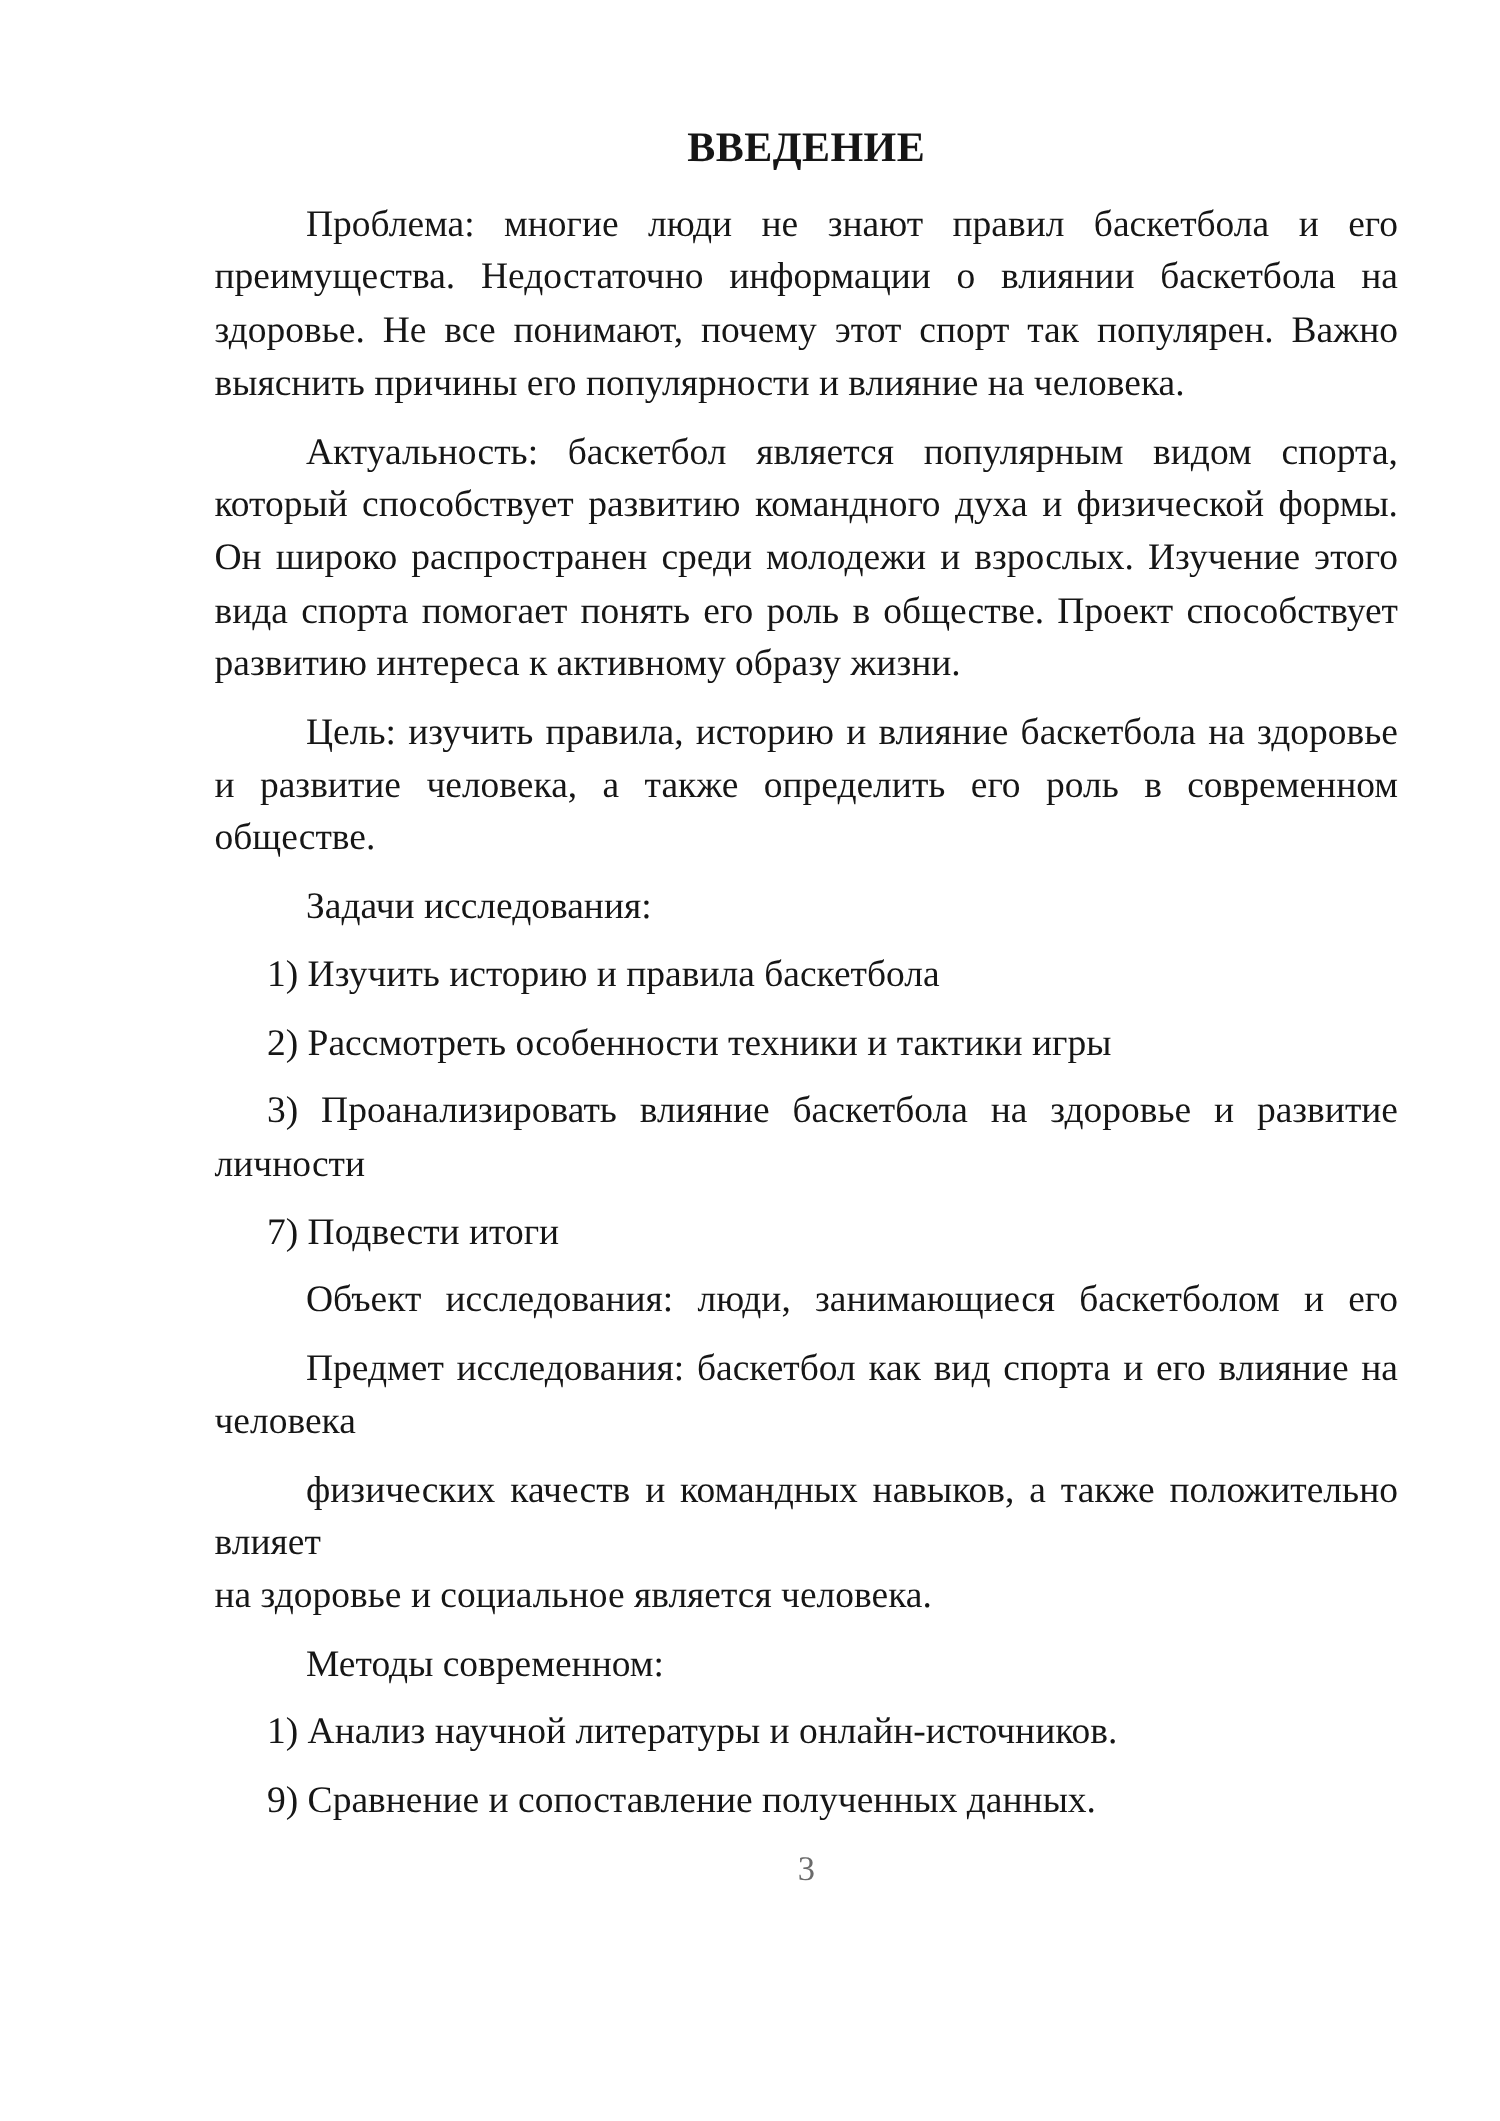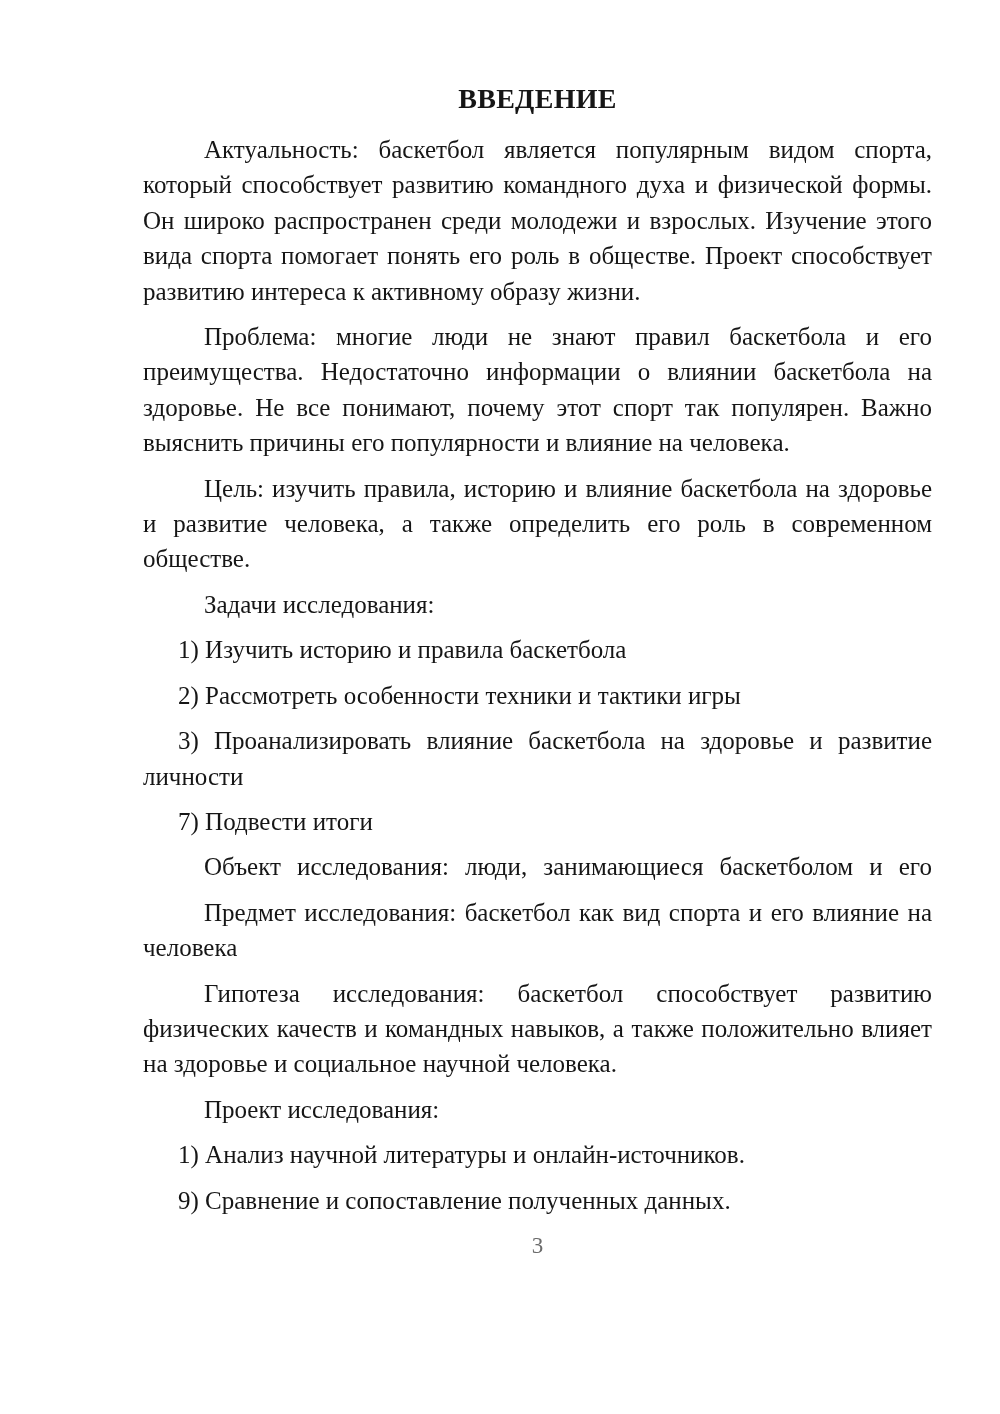--- a/index.html
+++ b/index.html
@@ -62,31 +62,31 @@
   }
 </style>
 </head>
 <body>
 
 <div class="page">
   <div class="content">
     <h1 class="title">ВВЕДЕНИЕ</h1>
     <div id="doc-blocks">
         <div class="block para">
+          <div class="line">Проблема: многие люди не знают правил баскетбола и его</div>
+          <div class="line">преимущества. Недостаточно информации о влиянии баскетбола на</div>
+          <div class="line">здоровье. Не все понимают, почему этот спорт так популярен. Важно</div>
+          <div class="line last">выяснить причины его популярности и влияние на человека.</div>
+        </div>
+        <div class="block para">
           <div class="line">Актуальность: баскетбол является популярным видом спорта,</div>
           <div class="line">который способствует развитию командного духа и физической формы.</div>
           <div class="line">Он широко распространен среди молодежи и взрослых. Изучение этого</div>
           <div class="line">вида спорта помогает понять его роль в обществе. Проект способствует</div>
           <div class="line last">развитию интереса к активному образу жизни.</div>
-        </div>
-        <div class="block para">
-          <div class="line">Проблема: многие люди не знают правил баскетбола и его</div>
-          <div class="line">преимущества. Недостаточно информации о влиянии баскетбола на</div>
-          <div class="line">здоровье. Не все понимают, почему этот спорт так популярен. Важно</div>
-          <div class="line last">выяснить причины его популярности и влияние на человека.</div>
         </div>
         <div class="block para">
           <div class="line">Цель: изучить правила, историю и влияние баскетбола на здоровье</div>
           <div class="line">и развитие человека, а также определить его роль в современном</div>
           <div class="line last">обществе.</div>
         </div>
         <div class="block para">
           <div class="line last">Задачи исследования:</div>
         </div>
         <div class="block list">
@@ -103,26 +103,25 @@
           <div class="line last">7) Подвести итоги</div>
         </div>
         <div class="block para">
           <div class="line">Объект исследования: люди, занимающиеся баскетболом и его</div>
         </div>
         <div class="block para">
           <div class="line">Предмет исследования: баскетбол как вид спорта и его влияние на</div>
           <div class="line last">человека</div>
         </div>
         <div class="block para">
-          <div class="line">Гипотеза исследования: баскетбол способствует развитию</div>
           <div class="line">физических качеств и командных навыков, а также положительно влияет</div>
-          <div class="line last">на здоровье и социальное научной человека.</div>
+          <div class="line last">на здоровье и социальное является человека.</div>
         </div>
         <div class="block para">
-          <div class="line last">Проект исследования:</div>
+          <div class="line last">Методы современном:</div>
         </div>
         <div class="block list">
           <div class="line last">1) Анализ научной литературы и онлайн-источников.</div>
         </div>
         <div class="block list">
           <div class="line last">9) Сравнение и сопоставление полученных данных.</div>
         </div>
       </div>
     <div class="page-number">3</div>
   </div>

